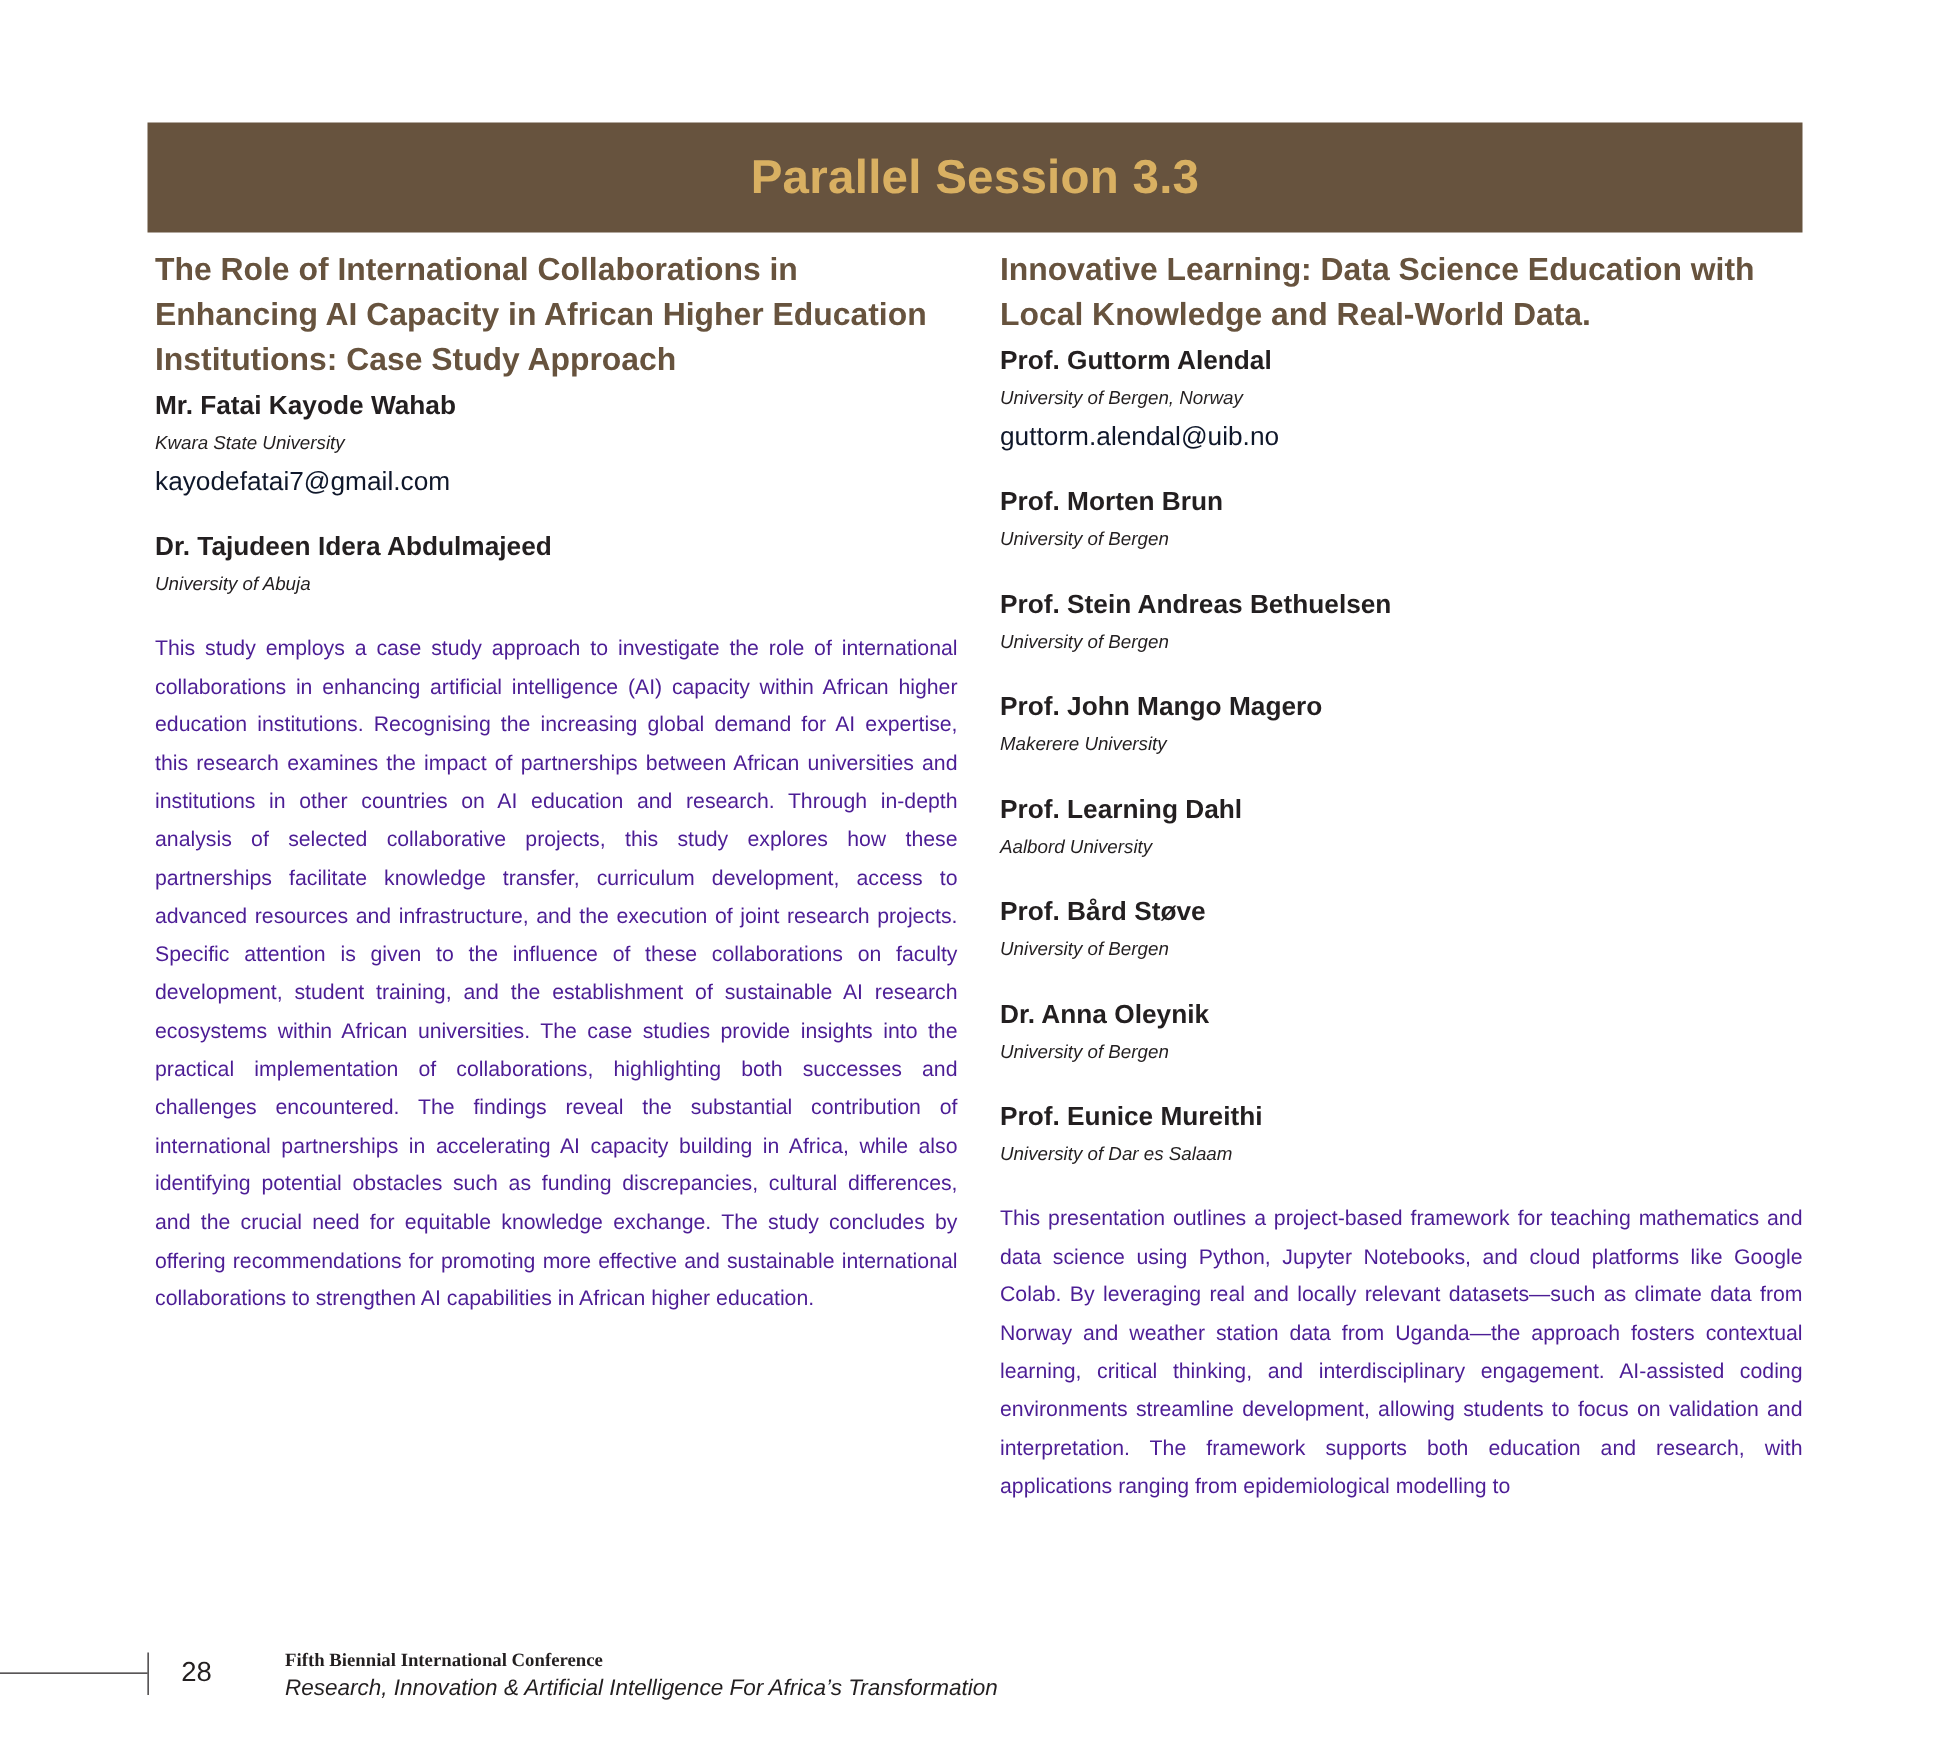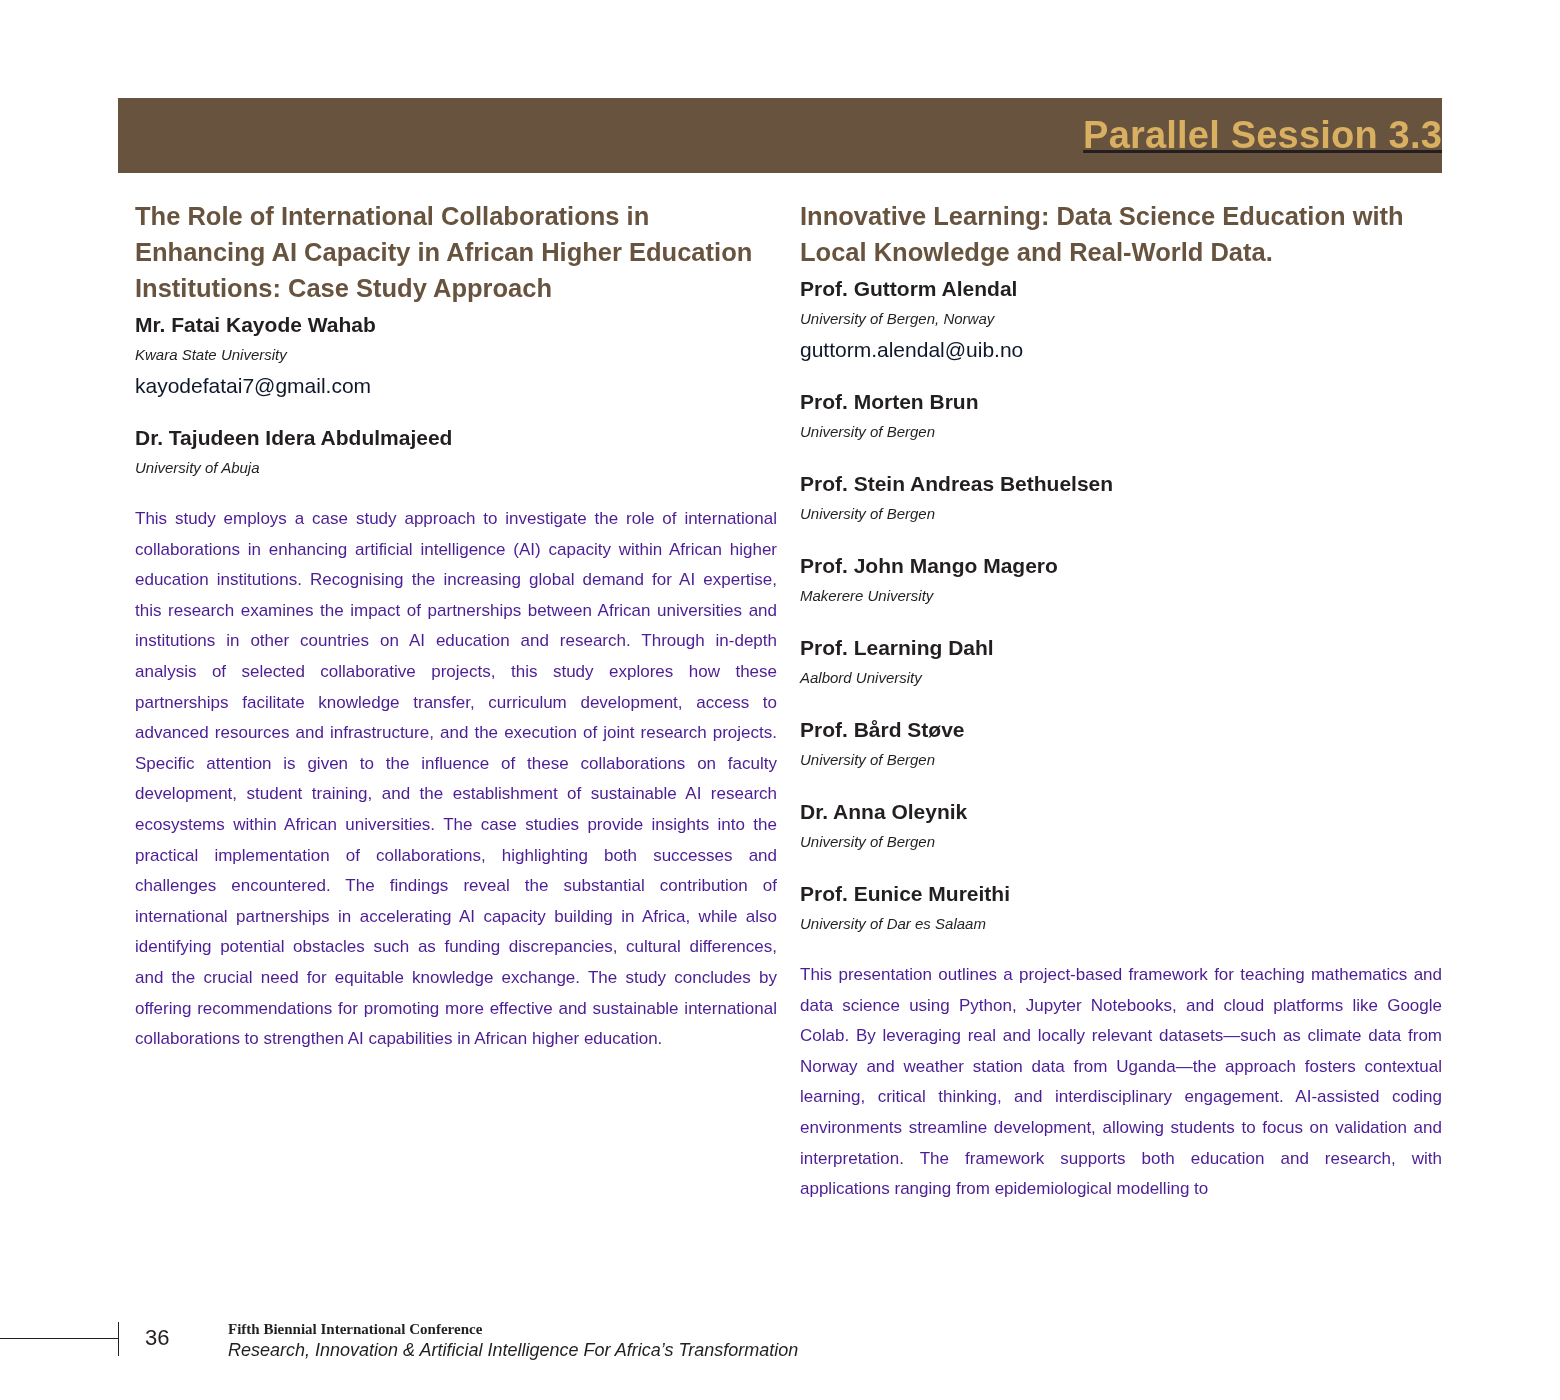--- a/index.html
+++ b/index.html
@@ -13,39 +13,38 @@
       position: relative;
       overflow: hidden;
       font-family: "Liberation Sans", sans-serif;
       color: #231f20;
     }
     .banner {
       position: absolute;
       left: 118px;
       top: 98px;
       width: 1324px;
-      height: 75px;
+      height: 88px;
       background: #67533e;
       display: flex;
       align-items: center;
-      justify-content: flex-end;
-      text-decoration: underline;
+      justify-content: center;
     }
     .banner-title {
       color: #d9b062;
       font-size: 38px;
       font-weight: bold;
       letter-spacing: 0.2px;
     }
     .col {
       position: absolute;
       top: 198px;
       width: 642px;
     }
-    .col-left { left: 135px; }
+    .col-left { left: 124px; }
     .col-right { left: 800px; }
     .paper-title {
       color: #67533e;
       font-size: 25.5px;
       font-weight: bold;
       line-height: 36px;
       margin: 0 0 3px 0;
     }
     .author {
       margin-bottom: 21px;
@@ -181,17 +180,17 @@
   <div class="author">
     <div class="author-name">Prof. Eunice Mureithi</div>
     <div class="author-affil">University of Dar es Salaam</div>
   </div>
 
   <p class="abstract">This presentation outlines a project-based framework for teaching mathematics and data science using Python, Jupyter Notebooks, and cloud platforms like Google Colab. By leveraging real and locally relevant datasets—such as climate data from Norway and weather station data from Uganda—the approach fosters contextual learning, critical thinking, and interdisciplinary engagement. AI-assisted coding environments streamline development, allowing students to focus on validation and interpretation. The framework supports both education and research, with applications ranging from epidemiological modelling to</p>
 </div>
 
 <div class="footer-line"></div>
 <div class="footer-tick"></div>
-<div class="page-number">36</div>
+<div class="page-number">28</div>
 <div class="footer-text">
   <div class="footer-conf">Fifth Biennial International Conference</div>
   <div class="footer-sub">Research, Innovation &amp; Artificial Intelligence For Africa’s Transformation</div>
 </div>
 
 </body></html>

